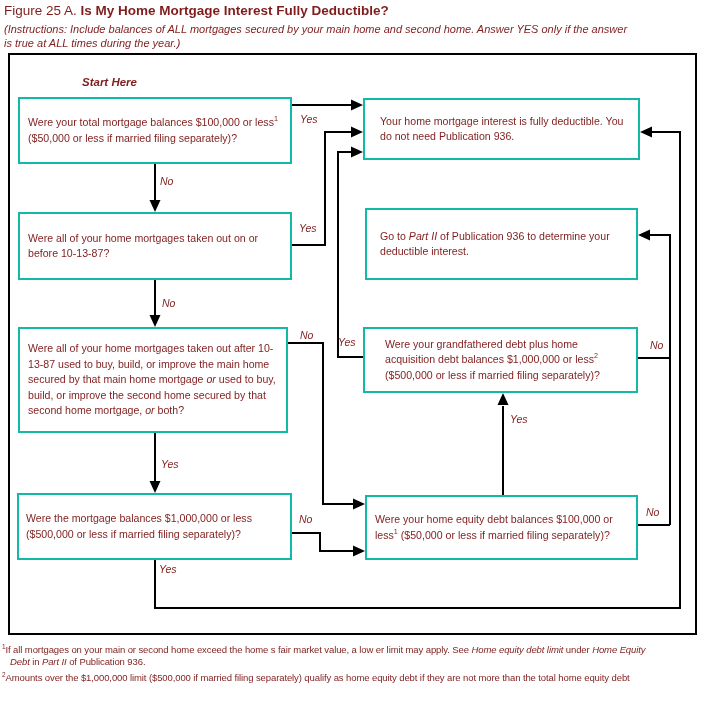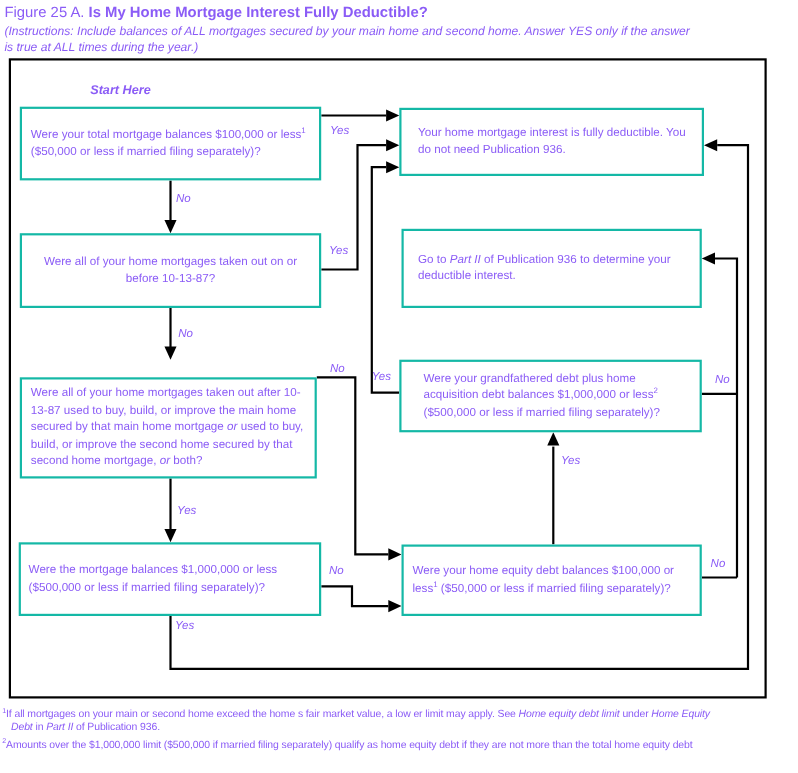--- a/index.html
+++ b/index.html
@@ -1,16 +1,16 @@
 <!DOCTYPE html>
 <html><head>
 <meta charset="utf-8">
 <style>
   html,body{margin:0;padding:0;background:#fff;}
-  .page{position:relative;width:725px;height:703px;background:#fff;color:#8b5cf6;
+  .page{position:relative;width:725px;height:703px;background:#fff;color:#7f1d1d;
         font-family:"Liberation Sans",sans-serif;overflow:hidden;text-decoration:underline;}
   .title{position:absolute;left:4px;top:3px;font-size:13.5px;white-space:nowrap;}
   .title b{font-weight:bold;}
   .instr{position:absolute;left:4px;top:22px;width:680px;font-style:italic;
          font-size:11px;line-height:14px;}
   .outer{position:absolute;left:8px;top:53px;width:689px;height:582px;
          border:2px solid #000;box-sizing:border-box;}
   .start-here{position:absolute;left:82px;top:76px;font-weight:bold;font-style:italic;
               font-size:11.5px;}
   .connectors{position:absolute;left:0;top:0;width:725px;height:703px;}
@@ -79,29 +79,29 @@
   </svg>
 
   <div class="fbox" style="left:18px;top:97px;width:274px;height:67px;padding:3px 8px;">
     <span class="txt"><span>Were your total mortgage balances $100,000 or less</span><sup>1</sup><span> ($50,000 or less if married filing separately)?</span></span>
   </div>
 
   <div class="fbox" style="left:363px;top:98px;width:277px;height:62px;padding:3px 12px 3px 15px;">
     <span class="txt"><span>Your home mortgage interest is fully deductible. You do not need Publication 936.</span></span>
   </div>
 
-  <div class="fbox" style="left:18px;top:212px;width:274px;height:68px;padding:3px 8px;text-align:center;">
+  <div class="fbox" style="left:18px;top:212px;width:274px;height:68px;padding:3px 8px;">
     <span class="txt"><span>Were all of your home mortgages taken out on or before 10-13-87?</span></span>
   </div>
 
   <div class="fbox" style="left:365px;top:208px;width:273px;height:72px;padding:3px 10px 3px 13px;">
     <span class="txt"><span>Go to </span><i>Part II</i><span> of Publication 936 to determine your deductible interest.</span></span>
   </div>
 
-  <div class="fbox" style="left:18px;top:327px;width:270px;height:92px;padding:3px 8px;margin-top:16px;">
+  <div class="fbox" style="left:18px;top:327px;width:270px;height:106px;padding:3px 8px;">
     <span class="txt"><span>Were all of your home mortgages taken out after 10-13-87 used to buy, build, or improve the main home secured by that main home mortgage </span><i>or</i><span> used to buy, build, or improve the second home secured by that second home mortgage, </span><i>or</i><span> both?</span></span>
   </div>
 
   <div class="fbox" style="left:363px;top:327px;width:275px;height:66px;padding:3px 10px 3px 20px;">
     <span class="txt"><span>Were your grandfathered debt plus home acquisition debt balances $1,000,000 or less</span><sup>2</sup><span> ($500,000 or less if married filing separately)?</span></span>
   </div>
 
   <div class="fbox" style="left:17px;top:493px;width:275px;height:67px;padding:3px 7px;">
     <span class="txt"><span>Were the mortgage balances $1,000,000 or less ($500,000 or less if married filing separately)?</span></span>
   </div>

